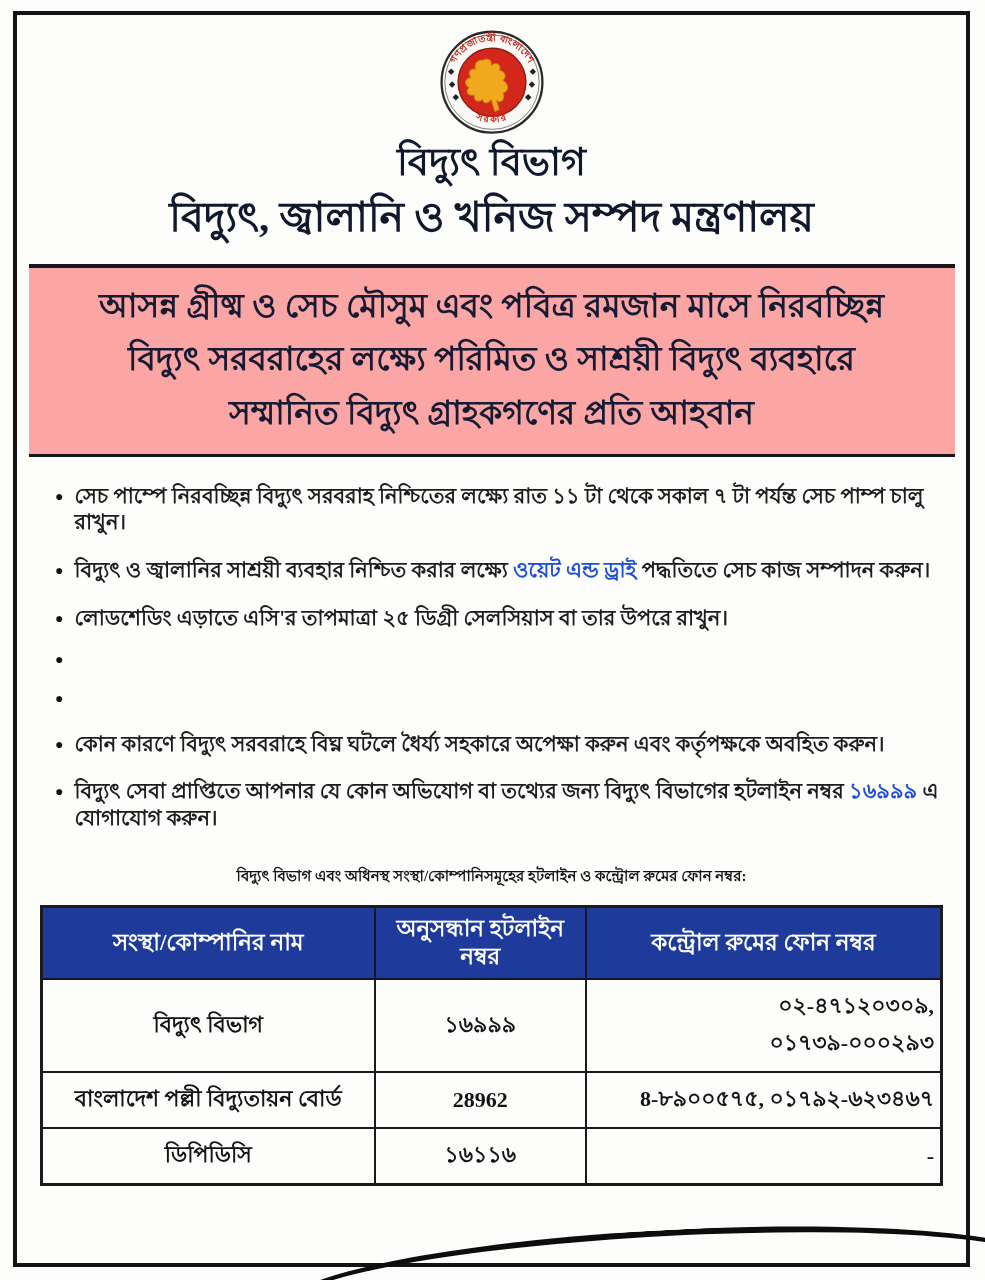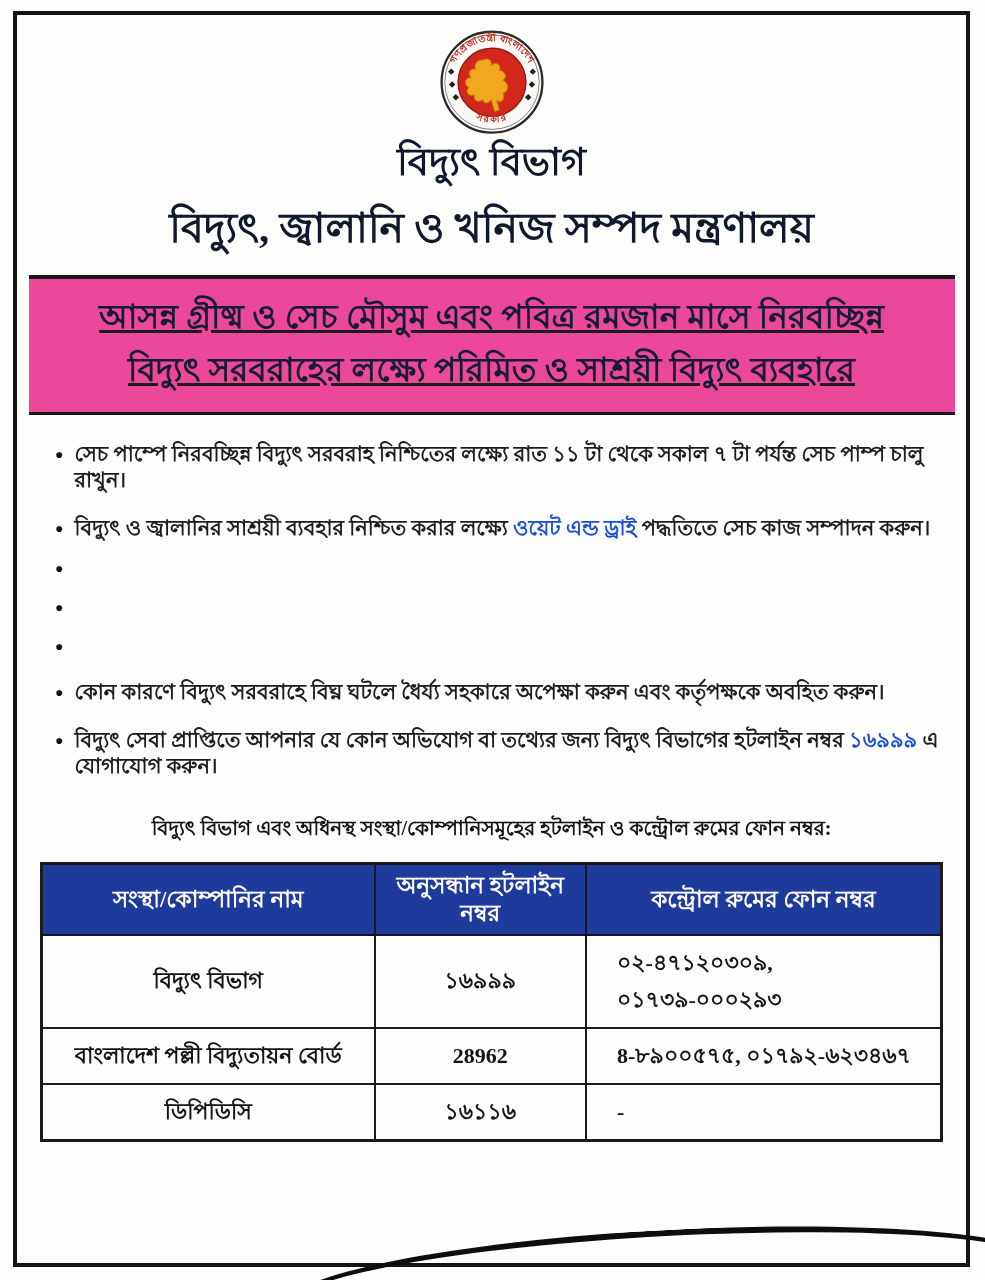--- a/index.html
+++ b/index.html
@@ -18,70 +18,69 @@
   }
   .content{position:relative;width:100%;height:100%;display:flex;flex-direction:column;align-items:center;}
   
   .seal{margin-top:14px;width:112px;height:110px;flex:0 0 auto;}
   
   .title{
     margin-top:2px;font-size:38px;font-weight:bold;color:#10182b;
     text-align:center;line-height:1.15;
   }
   .subtitle{
-    margin-top:21px;font-size:41px;font-weight:bold;color:#10182b;
+    margin-top:10px;font-size:41px;font-weight:bold;color:#10182b;
     text-align:center;line-height:1.1;
   }
   
   .banner{
     margin-top:24px;width:926px;box-sizing:border-box;
-    background:#ec4899;
+    background:#fca5a5;
     border-top:4px solid #17171c;border-bottom:3px solid #17171c;
     padding:12px 6px 14px 6px;
     text-align:center;
-    text-decoration:underline;
   }
   .banner-line{
     font-size:33px;font-weight:bold;color:#161b33;line-height:1.62;
     white-space:nowrap;
   }
   
   .bullets{
     list-style:none;margin:26px 0 0 0;padding:0 16px 0 38px;
     width:100%;box-sizing:border-box;
   }
   .bullet-item{
     display:flex;align-items:baseline;gap:11px;
     font-size:21px;font-weight:600;color:#1d1d1d;
     margin-bottom:21.5px;line-height:1.25;
   }
   .bullet-dot{flex:0 0 auto;font-size:14px;color:#111;transform:translateY(-2px);}
   .bullet-bold{font-weight:800;color:#1d4ed8;}
   
   .table-caption{
     margin-top:12px;text-align:center;width:100%;
-    font-size:20px;font-weight:bold;color:#141414;
+    font-size:15px;font-weight:bold;color:#141414;
   }
   
   table.phone-table{
     margin-top:16px;width:903px;border-collapse:collapse;
     border:3px solid #1b1b1b;table-layout:fixed;
   }
   .phone-table th{
     background:#1e3b9c;color:#ffffff;
     font-size:23px;font-weight:bold;line-height:1.2;
     padding:7px 10px;border:2.5px solid #15152a;
     text-align:center;vertical-align:middle;height:52px;
   }
   .phone-table td{
     font-size:22px;font-weight:600;color:#141414;
     padding:8.5px 6px;border:2.5px solid #1b1b1b;
     text-align:center;vertical-align:middle;height:30px;
   }
-  .phone-table td.control-cell{text-align:left;padding-left:30px;}
+  .phone-table td.control-cell{text-align:right;padding-left:30px;}
   .col-name{width:37%;}
   .col-hotline{width:23.5%;}
   .col-control{width:39.5%;}
   
   .scan-shadow{
     position:absolute;right:-70px;bottom:-62px;width:760px;height:100px;
     border:6px solid #0d0d0d;border-color:#0d0d0d transparent transparent transparent;
     border-radius:50%;transform:rotate(-3deg);pointer-events:none;
   }
 </style>
@@ -121,33 +120,35 @@
           <rect x="97" y="72" width="5" height="5" transform="rotate(45 99.5 74.5)"></rect>
         </g>
       </svg>
 
       <div class="title">বিদ্যুৎ বিভাগ</div>
       <div class="subtitle">বিদ্যুৎ, জ্বালানি ও খনিজ সম্পদ মন্ত্রণালয়</div>
 
       <div class="banner">
         <div class="banner-line">আসন্ন গ্রীষ্ম ও সেচ মৌসুম এবং পবিত্র রমজান মাসে নিরবচ্ছিন্ন</div>
         <div class="banner-line">বিদ্যুৎ সরবরাহের লক্ষ্যে পরিমিত ও সাশ্রয়ী বিদ্যুৎ ব্যবহারে</div>
+        <div class="banner-line">সম্মানিত বিদ্যুৎ গ্রাহকগণের প্রতি আহবান</div>
       </div>
 
       <ul class="bullets">
         <li class="bullet-item">
           <span class="bullet-dot">●</span>
           <span><span>সেচ পাম্পে নিরবচ্ছিন্ন বিদ্যুৎ সরবরাহ নিশ্চিতের লক্ষ্যে রাত ১১ টা থেকে সকাল ৭ টা পর্যন্ত সেচ পাম্প চালু রাখুন।</span><span class="bullet-bold"></span><span></span></span>
         </li>
         <li class="bullet-item">
           <span class="bullet-dot">●</span>
           <span><span>বিদ্যুৎ ও জ্বালানির সাশ্রয়ী ব্যবহার নিশ্চিত করার লক্ষ্যে </span><span class="bullet-bold">ওয়েট এন্ড ড্রাই</span><span> পদ্ধতিতে সেচ কাজ সম্পাদন করুন।</span></span>
         </li>
         <li class="bullet-item">
           <span class="bullet-dot">●</span>
+          <span><span>লোডশেডিং এড়াতে এসি'র তাপমাত্রা ২৫ ডিগ্রী সেলসিয়াস বা তার উপরে রাখুন।</span><span class="bullet-bold"></span><span></span></span>
         </li>
         <li class="bullet-item">
           <span class="bullet-dot">●</span>
         </li>
         <li class="bullet-item">
           <span class="bullet-dot">●</span>
         </li>
         <li class="bullet-item">
           <span class="bullet-dot">●</span>
           <span><span>কোন কারণে বিদ্যুৎ সরবরাহে বিঘ্ন ঘটলে ধৈর্য্য সহকারে অপেক্ষা করুন এবং কর্তৃপক্ষকে অবহিত করুন।</span><span class="bullet-bold"></span><span></span></span>

